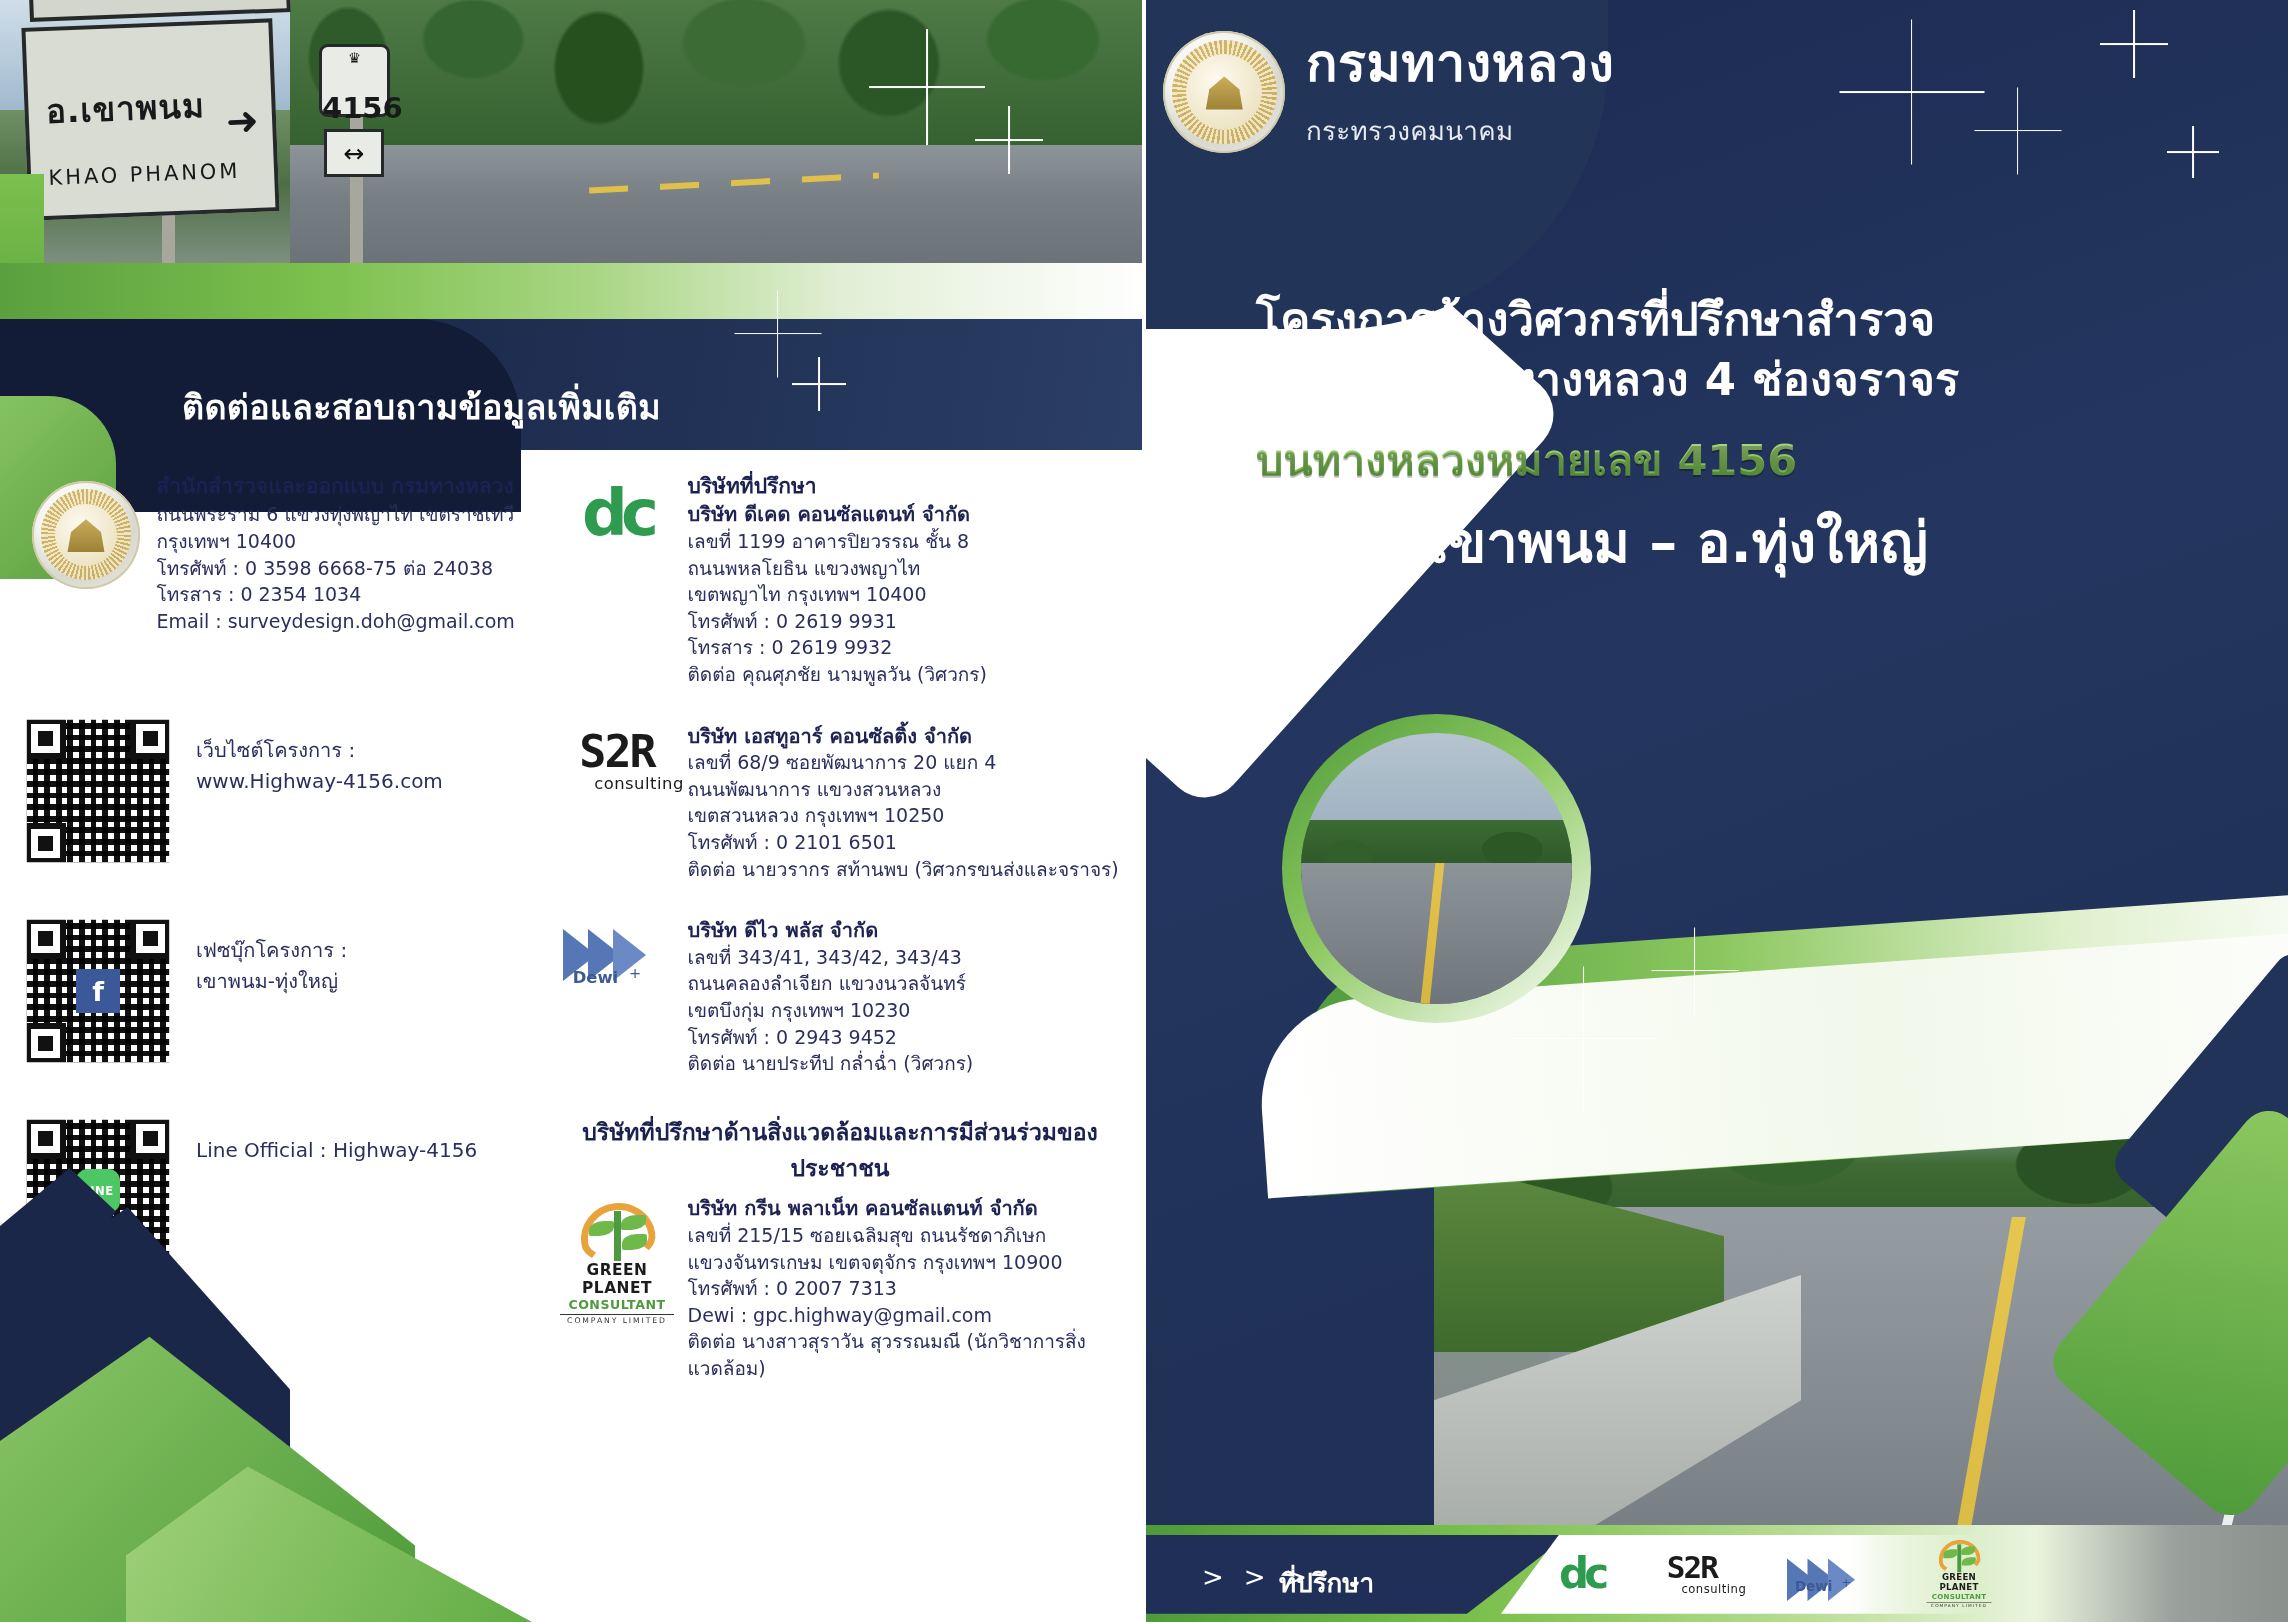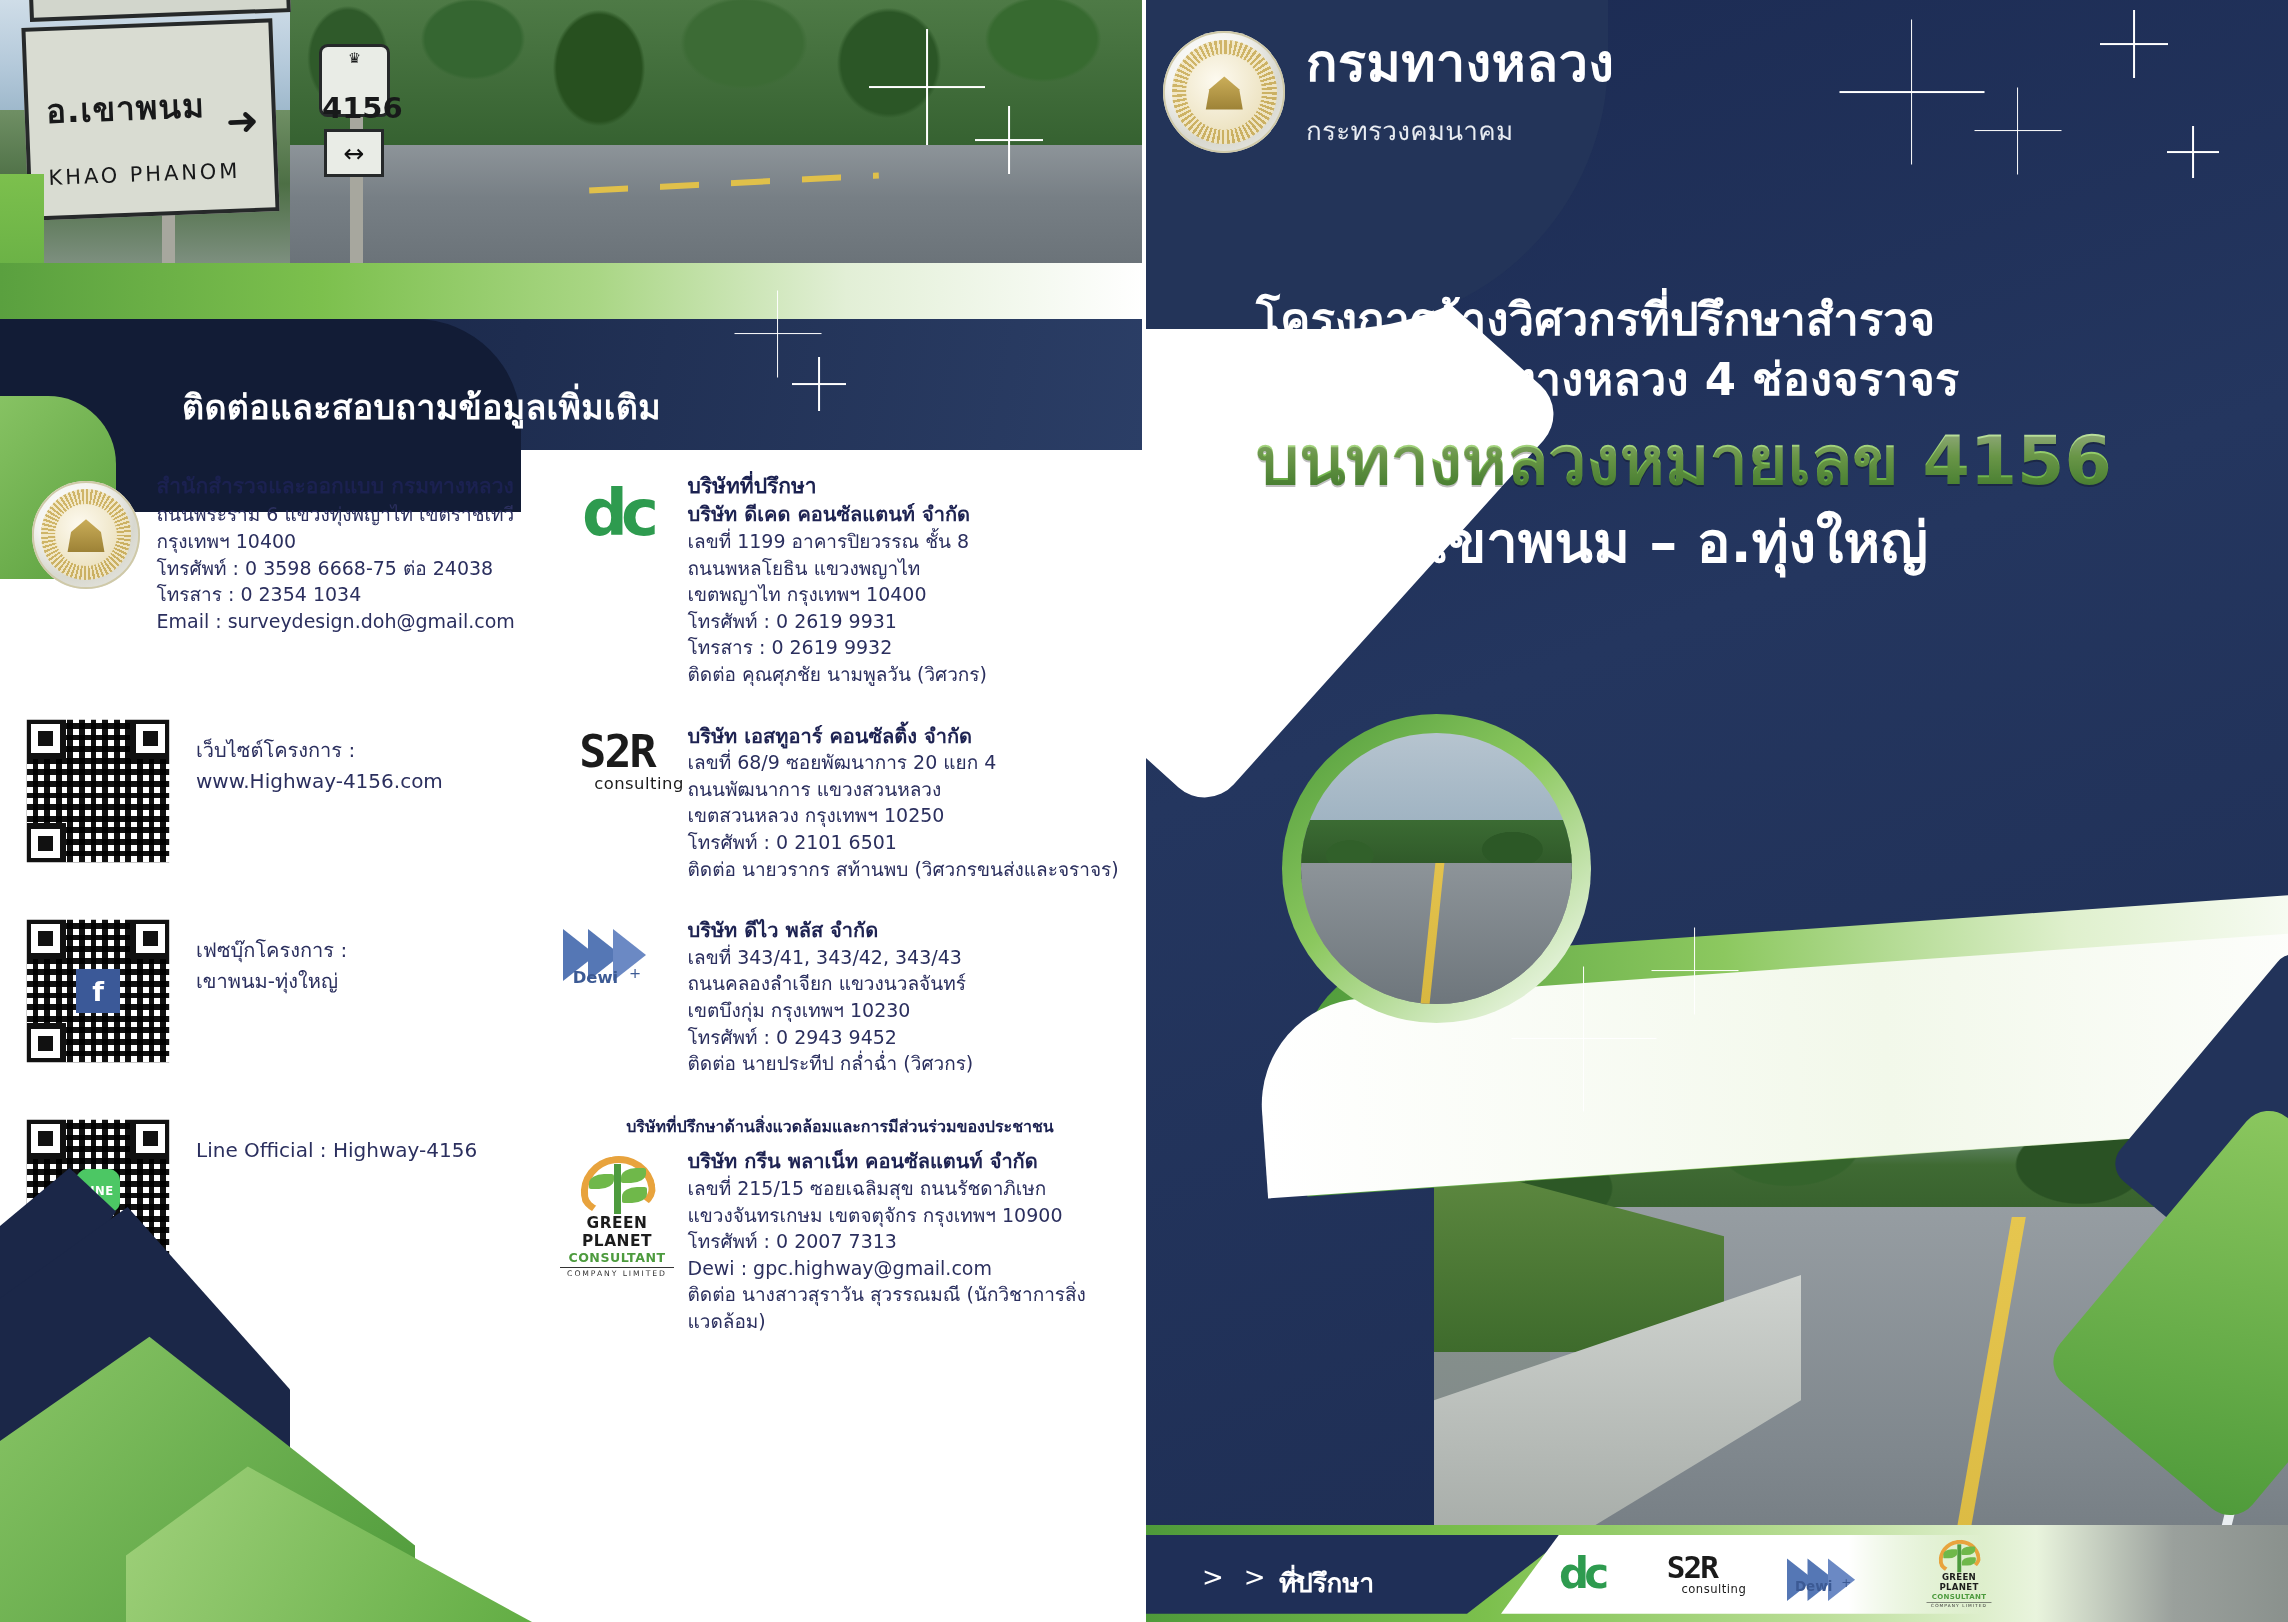--- a/index.html
+++ b/index.html
@@ -159,21 +159,21 @@
 
   .rp-header { position:absolute; left:0; top:0; width:1144px; height:193px; }
   .logo-seal { position:absolute; left:19.3px; top:31px; width:122px; height:122px; }
   .doh-name { position:absolute; left:162px; top:37px; }
   .doh-name .l1 { font-size:52px; font-weight:700; color:#fff; letter-spacing:0.5px; line-height:52px; }
   .doh-name .l2 { font-size:26px; color:#e8ecf2; letter-spacing:0.3px; margin-top:21px; }
 
   .title-block { position:absolute; left:112px; top:290px; width:1023px; }
   .title-l1 { font-size:45px; font-weight:700; color:#ffffff; line-height:60px; letter-spacing:0.2px; }
   .title-l2 { font-size:45px; font-weight:700; color:#ffffff; line-height:60px; letter-spacing:0.2px; }
-  .title-green { font-size:68px; font-weight:700; line-height:81px; margin-top:9.7px;
+  .title-green { font-size:43px; font-weight:700; line-height:81px; margin-top:9.7px;
       background:linear-gradient(180deg,#d9eec4 0%,#8cc85f 45%,#4c9a34 100%);
       -webkit-background-clip:text; background-clip:text; color:transparent;
       text-shadow:0 1.9px 0 rgba(0,0,0,.25); }
   .title-l4 { font-size:56px; font-weight:700; color:#ffffff; line-height:83px; }
 
   .circle-photo { position:absolute; left:1282px; top:714px; width:309px; height:309px; z-index:5; }
   .circle-photo .ring { position:absolute; inset:0; border-radius:50%;
       background:linear-gradient(140deg,#4e9a3a 0%, #8cc85f 45%, #ffffff 100%); }
   .circle-photo .inner { position:absolute; inset:19.3px; border-radius:50%; overflow:hidden;
       background:linear-gradient(180deg,#b6c4cf 0%,#9fb3c2 34%,#4c6a3d 44%,#8f9891 62%,#7d858a 100%); }
@@ -400,21 +400,21 @@
         <div class="contact-text">
           <div class="t-bold">บริษัท ดีไว พลัส จำกัด</div>
           <div>เลขที่ 343/41, 343/42, 343/43</div>
           <div>ถนนคลองลำเจียก แขวงนวลจันทร์</div>
           <div>เขตบึงกุ่ม กรุงเทพฯ 10230</div>
           <div>โทรศัพท์ : 0 2943 9452</div>
           <div>ติดต่อ นายประทีป กล่ำฉ่ำ (วิศวกร)</div>
         </div>
       </div>
 
-      <div style="margin-top:37px; text-align:center; font-size:16px; font-weight:700; color:#1b2150;">บริษัทที่ปรึกษาด้านสิ่งแวดล้อมและการมีส่วนร่วมของประชาชน</div>
+      <div style="margin-top:37px; text-align:center; font-size:23px; font-weight:700; color:#1b2150;">บริษัทที่ปรึกษาด้านสิ่งแวดล้อมและการมีส่วนร่วมของประชาชน</div>
 
       <div class="contact-row" style="margin-top:9.7px;">
         <div class="contact-logo">
           <div class="gp-logo">
             <div class="gp-heart">
                 <i></i>
                 <em class="l1"></em>
                 <em class="l2"></em>
                 <em class="l3"></em>
               </div>

